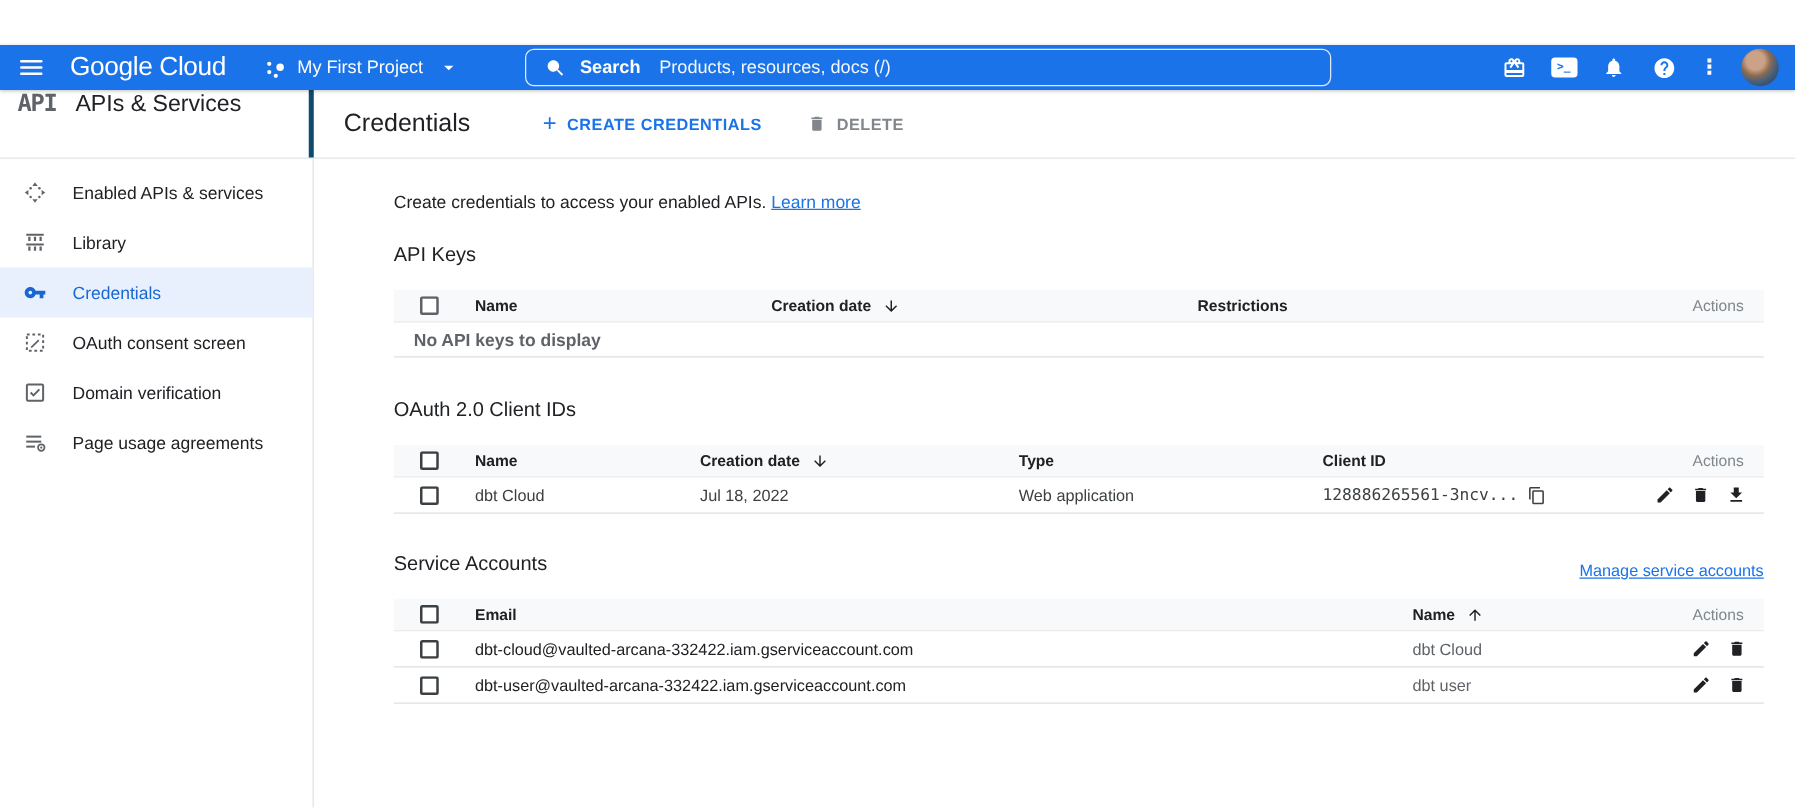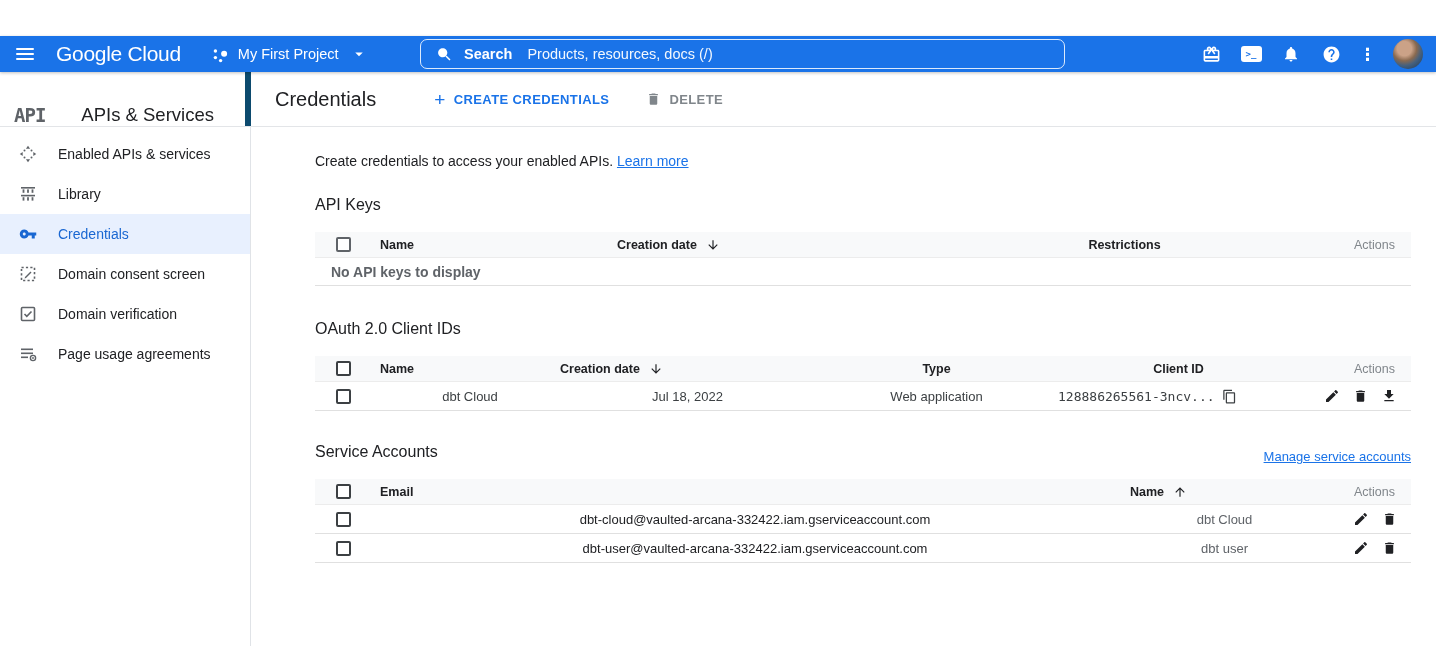--- a/index.html
+++ b/index.html
@@ -27,22 +27,22 @@
   .tb-icon { width:24px; height:24px; display:flex; align-items:center; justify-content:center; cursor:pointer; }
   .shell-box { width:21px; height:16px; background:#fff; border-radius:3px; color:#1a73e8;
     font-family:"DejaVu Sans Mono",monospace; font-size:9px; font-weight:bold;
     display:flex; align-items:center; justify-content:center; letter-spacing:0; }
   .vdots { font-size:17px; font-weight:bold; color:#fff; width:14px; text-align:center; cursor:pointer; }
   .avatar { width:30px; height:30px; border-radius:50%; margin-left:4px; cursor:pointer;
     background:radial-gradient(circle at 38% 32%, #cba287 0 26%, #8a6a50 44%, #44607e 62%, #23354a 100%); }
 
   
   .subheader { height:55px; flex:0 0 55px; display:flex; border-bottom:1px solid #e3e5e8; background:#fff; }
-  .subheader-left { width:251px; flex:0 0 251px; display:flex; align-items:flex-end; padding-left:14px;
-    border-right:6px solid #0c4a6e;gap:21px; }
+  .subheader-left { width:251px; flex:0 0 251px; display:flex; align-items:flex-start; padding-left:14px;
+    border-right:4px solid #0c4a6e; }
   .api-glyph { font-family:"DejaVu Sans Mono",monospace; font-weight:bold; font-size:19px;
     color:#5f6368; letter-spacing:-1px; }
   .product-title { font-size:18.5px; color:#202124; margin-left:15px; }
   .subheader-main { flex:1; display:flex; align-items:center; padding-left:24px; }
   .page-title { font-size:20px; color:#202124; font-weight:400; }
   .btn { display:flex; align-items:center; font-size:13px; font-weight:bold; letter-spacing:.4px;
     cursor:pointer; user-select:none; }
   .btn-create { color:#1a73e8; margin-left:58px; }
   .btn-create .plus { font-size:19px; font-weight:400; margin-right:8px; line-height:1; }
   .btn-delete { color:#80868b; margin-left:37px; }
@@ -67,21 +67,21 @@
   .manage-link { font-size:13px; }
 
   
   .table { margin-top:15px; width:100%; }
   .trow { display:grid; align-items:center; border-bottom:1px solid #e0e0e0; }
   .thead { background:#f8f9fa; height:26px; font-size:12.5px; font-weight:bold; color:#202124; border-bottom:1px solid #ececec; }
   .tbodyrow { height:29px; font-size:13px; color:#3c4043; }
   .grid-api { grid-template-columns:65px 237px 341px 1fr 120px; }
   .grid-oauth { grid-template-columns:65px 180px 255px 243px 1fr 112px; }
   .grid-sa { grid-template-columns:65px 750px 1fr 92px; }
-  .cell { white-space:nowrap; overflow:hidden;text-align:center; }
+  .cell { white-space:nowrap; overflow:hidden; }
   .cb-cell { padding-left:21px; }
   .checkbox { width:15px; height:15px; border:2px solid #5f6368; border-radius:2px; cursor:pointer; background:#fff; }
   .checkbox.dark { border-color:#3c4043; }
   .sort { display:inline-flex; align-items:center; gap:9px; cursor:pointer; }
   .actions-h { text-align:right; padding-right:16px; color:#80868b; font-weight:400; font-size:12.5px; }
   .actions-cell { display:flex; justify-content:flex-end; align-items:center; gap:13px; padding-right:14px; }
   .actions-cell svg { cursor:pointer; }
   .empty-row { height:28px; font-size:14px; color:#5f6368; border-bottom:1px solid #e0e0e0;
     display:flex; align-items:center; padding-left:16px;font-weight:bold; }
   .mono { font-family:"DejaVu Sans Mono",monospace; font-size:13px; color:#3c4043; }
@@ -211,21 +211,21 @@
         </span>
         <span class="lbl">Credentials</span>
       </div>
       <div class="side-item">
         <span class="ic">
           <svg width="16" height="16" viewBox="0 0 16 16">
             <rect x="1.5" y="1.5" width="13" height="13" fill="none" stroke="#5f6368" stroke-width="1.6" stroke-dasharray="2.2,2.2"></rect>
             <path d="M5 11l5.5-5.5 1 1L6 12l-1.4.4z" fill="#5f6368"></path>
           </svg>
         </span>
-        <span class="lbl">Domain consent screen</span>
+        <span class="lbl">OAuth consent screen</span>
       </div>
       <div class="side-item">
         <span class="ic">
           <svg width="16" height="16" viewBox="0 0 16 16">
             <rect x="1.5" y="1.5" width="13" height="13" rx="1" fill="none" stroke="#5f6368" stroke-width="1.6"></rect>
             <path d="M4.5 8l2.3 2.3L11.5 5.5" fill="none" stroke="#5f6368" stroke-width="1.6"></path>
           </svg>
         </span>
         <span class="lbl">Domain verification</span>
       </div>

